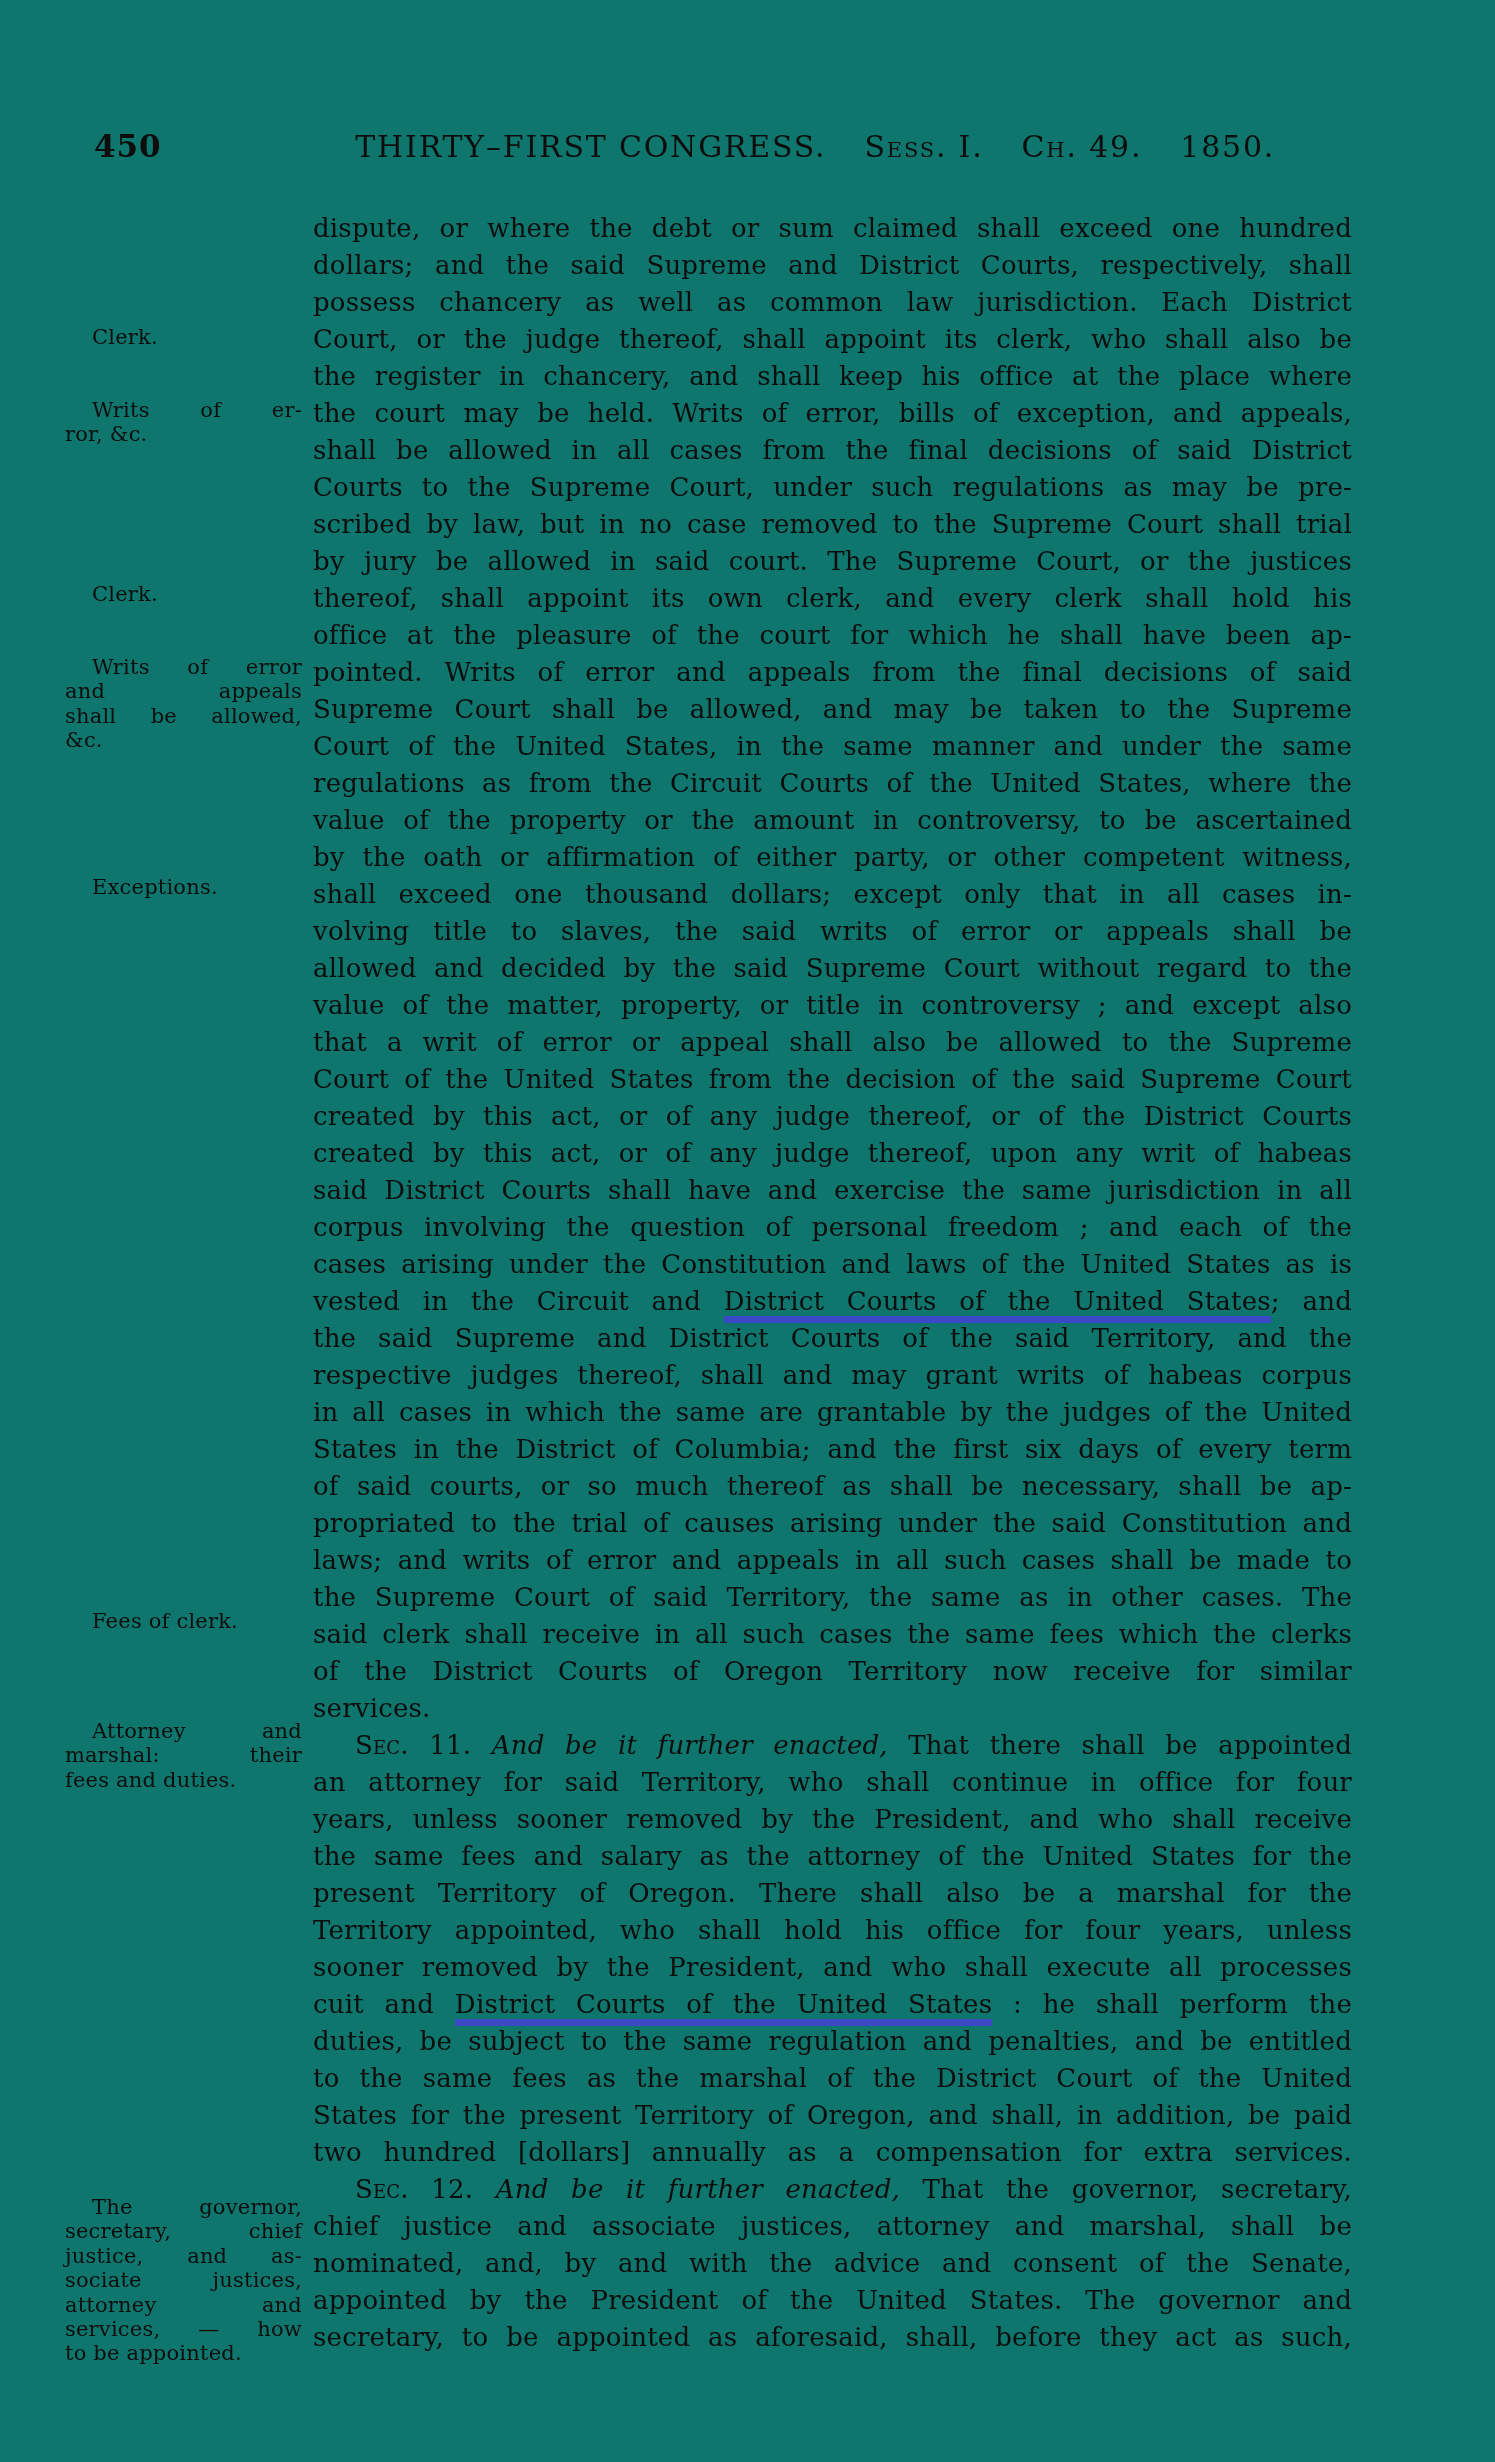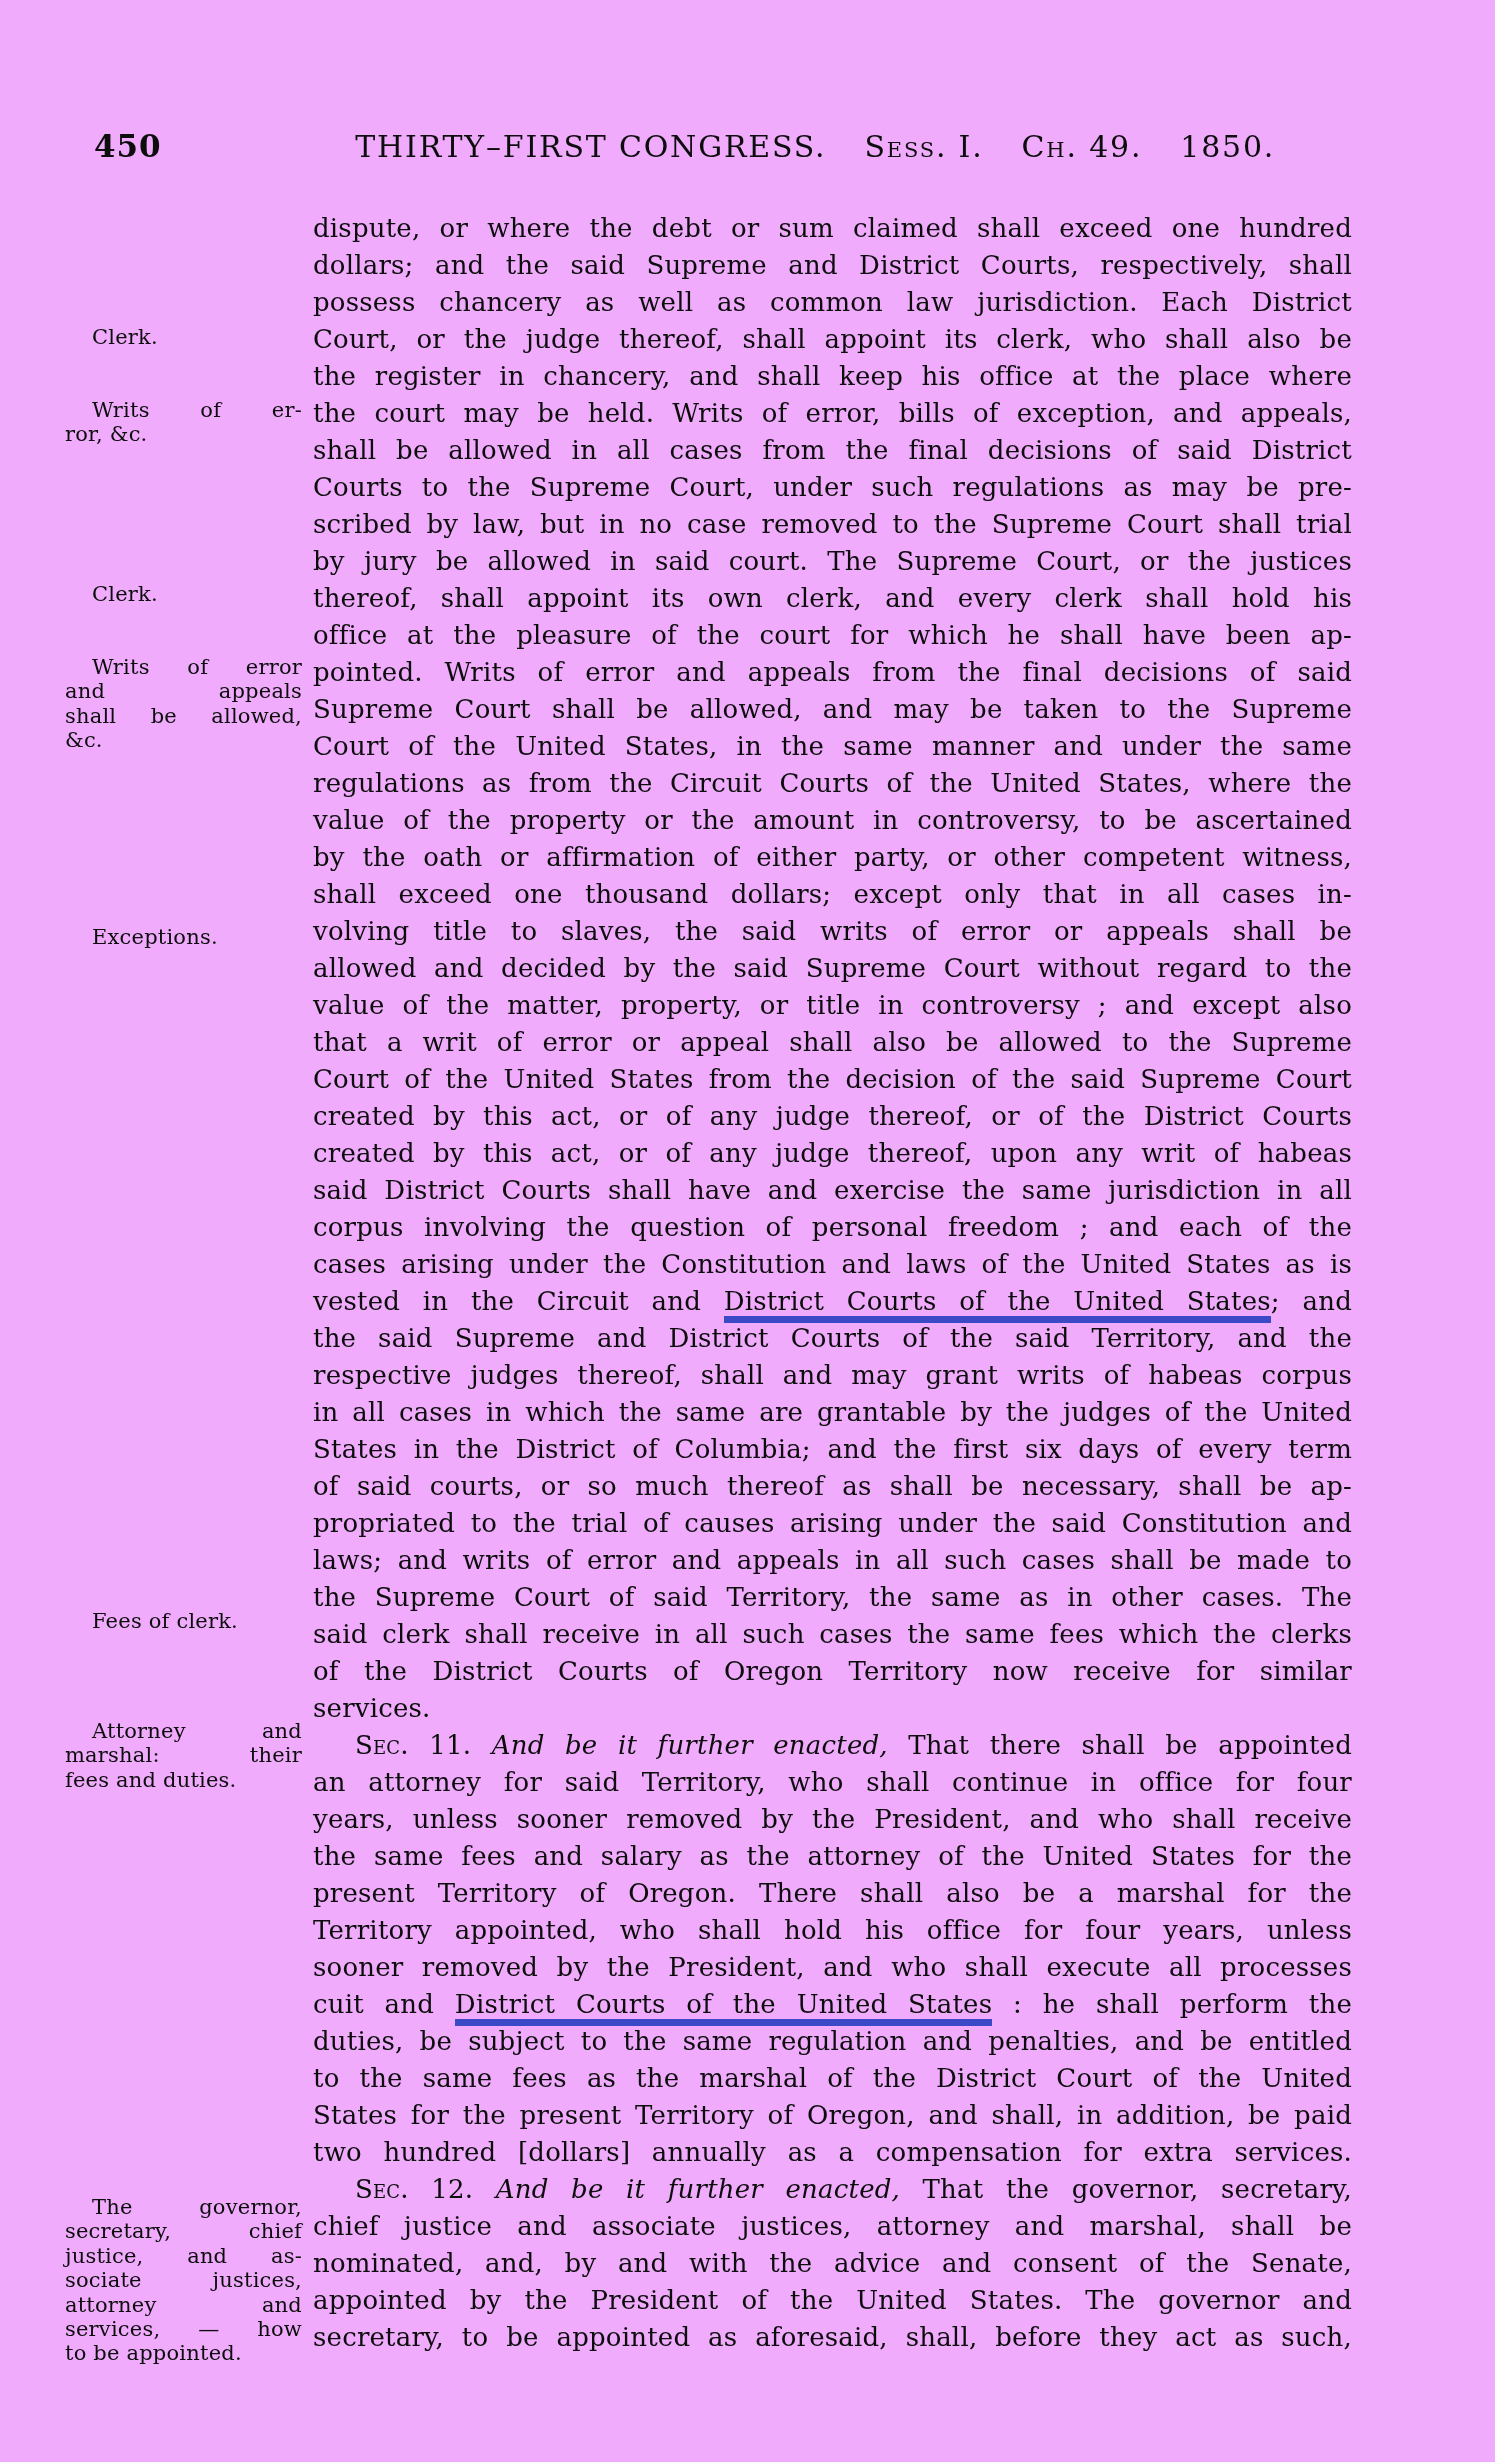--- a/index.html
+++ b/index.html
@@ -1,19 +1,19 @@
 <!DOCTYPE html>
 <html style="--annotation-color: #3b49c6;font-size:14.5px"><head>
 <meta charset="utf-8">
 <style>
   html,body{margin:0;padding:0;background:#e8e8e8;}
   .page{
     position:relative;
     width:1496px;height:2462px;
-    background:#f0abfc;
+    background:#0f766e;
     color:#0d0d0d;
     font-family:"DejaVu Serif", serif;
     overflow:hidden;
     margin:0 auto;
   }
   
   .header-row{
     position:absolute;top:128px;left:94px;right:135px;
     display:flex;align-items:baseline;
   }
@@ -78,21 +78,21 @@
       </div>
       <div class="note" style="top: 582px;">
         <div class="nline first last">Clerk.</div>
       </div>
       <div class="note" style="top: 655px;">
         <div class="nline first">Writs of error</div>
         <div class="nline">and appeals</div>
         <div class="nline">shall be allowed,</div>
         <div class="nline last">&amp;c.</div>
       </div>
-      <div class="note" style="top: 925px;">
+      <div class="note" style="top: 875px;">
         <div class="nline first last">Exceptions.</div>
       </div>
       <div class="note" style="top: 1609px;">
         <div class="nline first last">Fees of clerk.</div>
       </div>
       <div class="note" style="top: 1719px;">
         <div class="nline first">Attorney and</div>
         <div class="nline">marshal: their</div>
         <div class="nline last">fees and duties.</div>
       </div>

